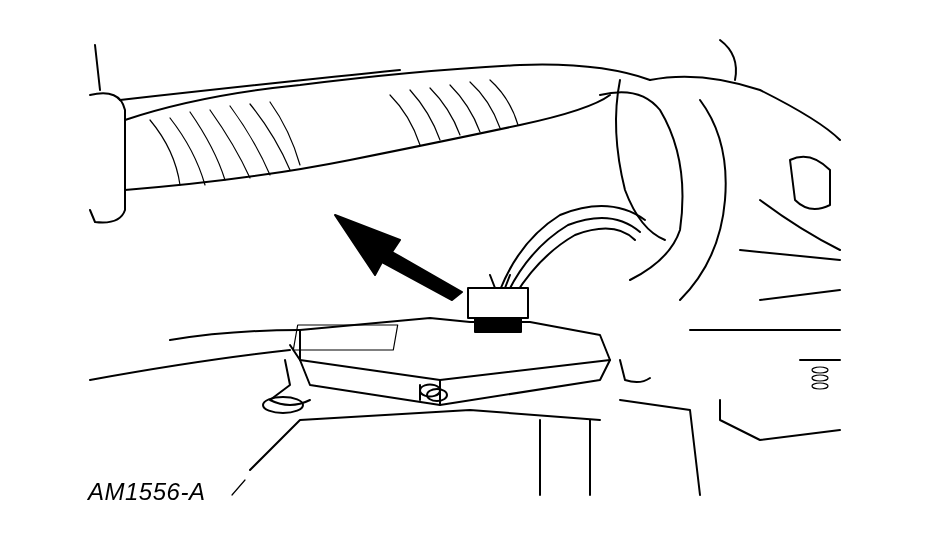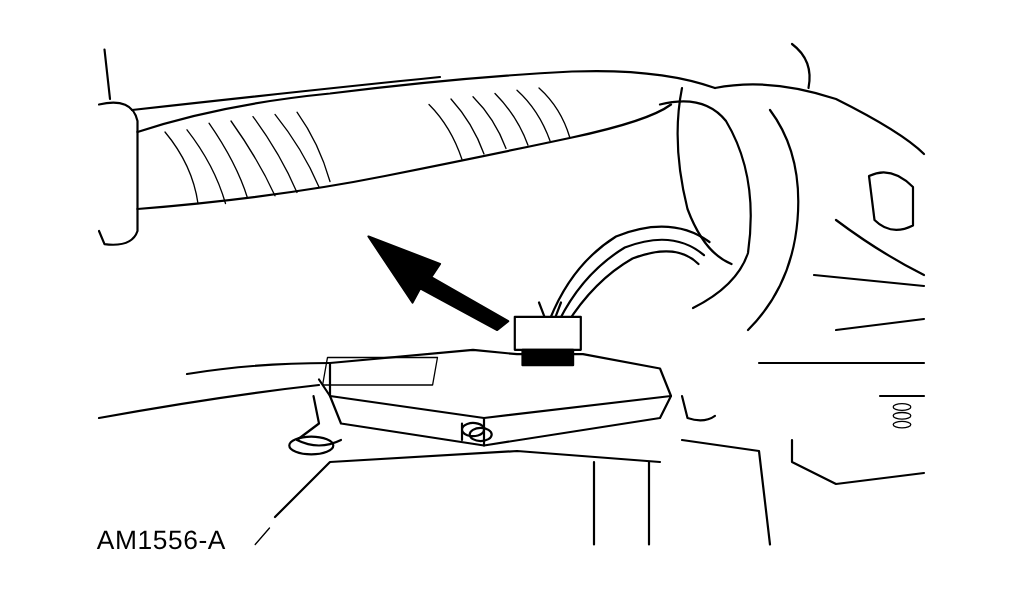--- a/index.html
+++ b/index.html
@@ -2,20 +2,21 @@
 <html><head>
 <meta charset="utf-8">
 <style>
   html, body { margin:0; padding:0; background:#ffffff; }
   body { width:933px; height:535px; position:relative; overflow:hidden; }
   #illustration { position:absolute; left:0; top:0; width:933px; height:535px; }
   .figure-label {
     position:absolute; left:88px; top:478px;
     font-family:"Liberation Sans", sans-serif; font-size:24px; color:#000;
     letter-spacing:0.5px;
+    font-style:italic;
   }
   svg path, svg line, svg rect, svg ellipse, svg polyline, svg polygon { stroke:#000; fill:none; stroke-width:2; stroke-linejoin:round; stroke-linecap:round; }
   svg .thin { stroke-width:1.2; }
   svg .fillblack { fill:#000; }
   svg .fillwhite { fill:#fff; }
 </style>
 </head>
 <body>
 
 <svg id="illustration" viewBox="0 0 933 535" xmlns="http://www.w3.org/2000/svg">

